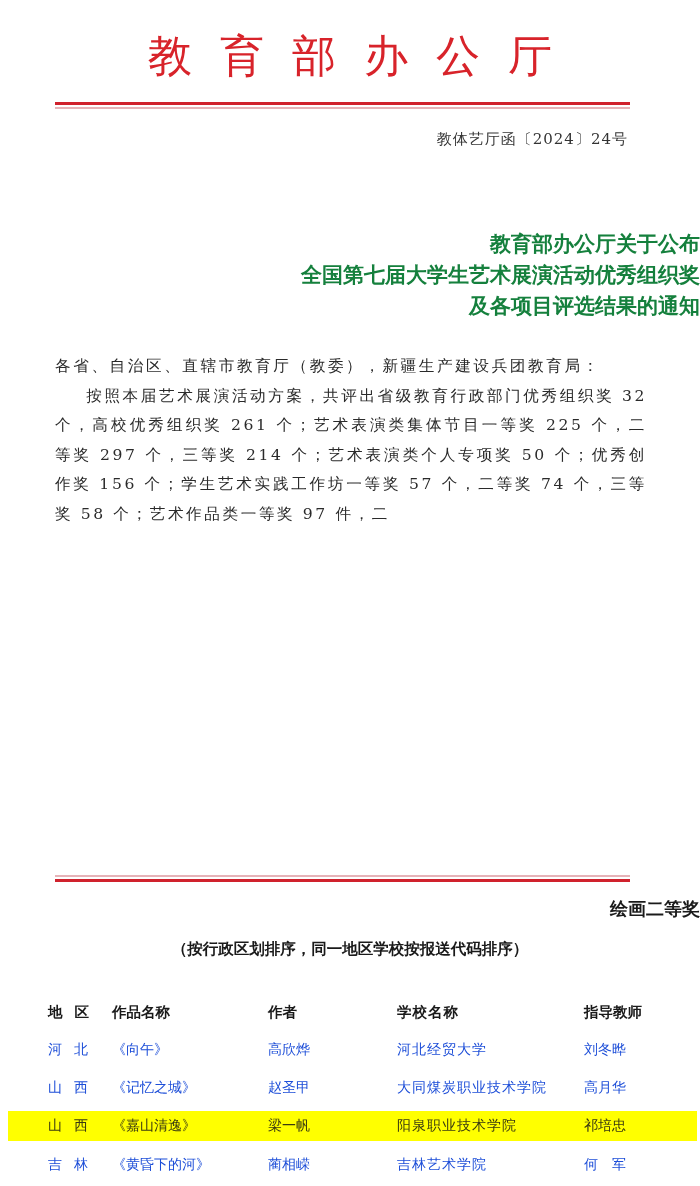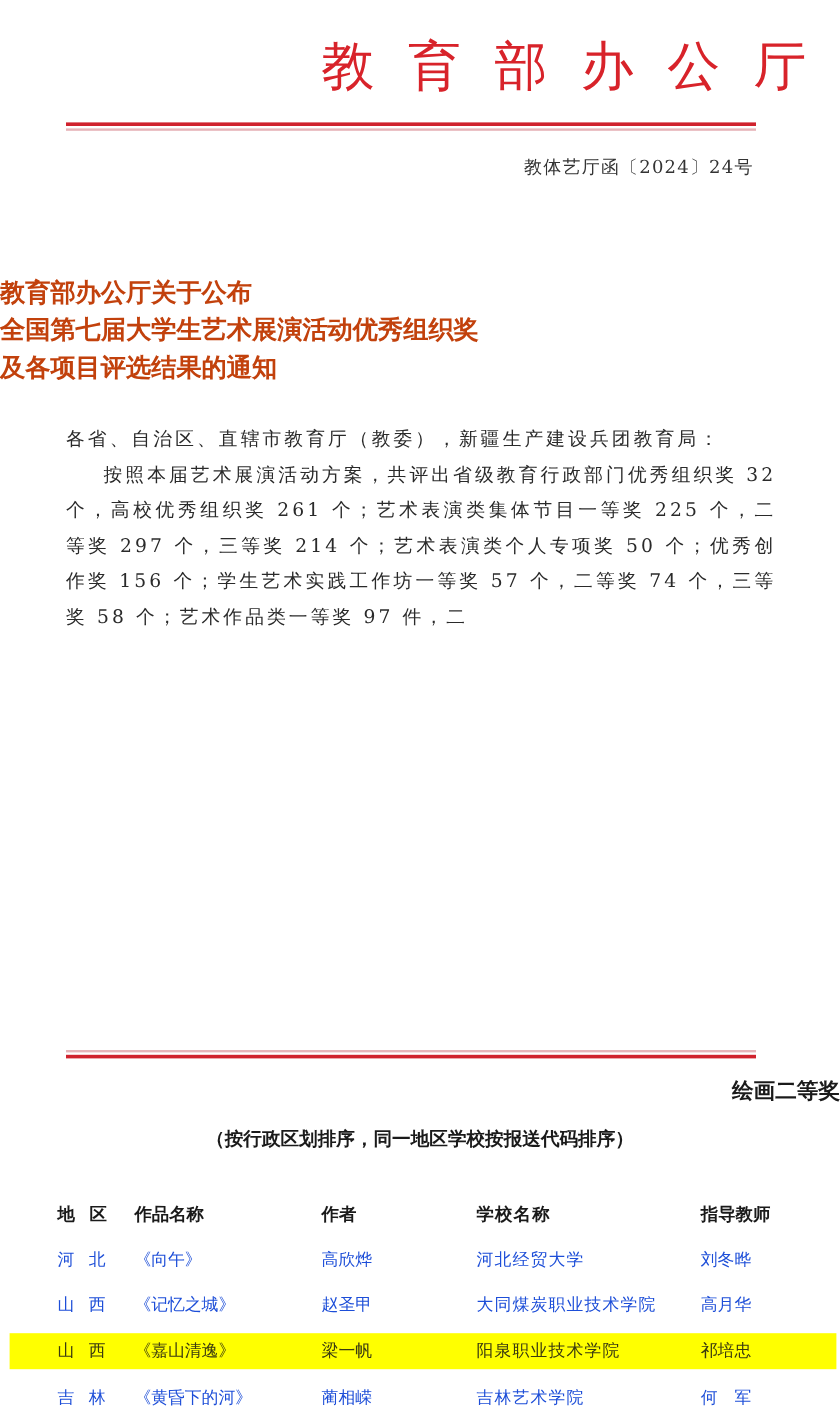--- a/index.html
+++ b/index.html
@@ -2,32 +2,32 @@
 <html><head>
   <meta charset="utf-8">
   <style>
     html, body { margin: 0; padding: 0; background: #ffffff; }
     body {
       width: 700px; height: 1186px; position: relative; overflow: hidden;
       font-family: "DejaVu Serif", "Liberation Serif", serif; color: #222;
     }
     .abs { position: absolute; }
     #masthead {
-      left: 0; top: 28px; width: 700px; text-align: right;
+      left: 0; top: 28px; width: 700px; text-align: center;
       font-family: "DejaVu Serif", serif; font-size: 44px; color: #d8232a;
       letter-spacing: 28px; text-indent: 28px; line-height: 56px; font-weight: normal;
     }
     .rule-thick { background: #d0222d; height: 3px; }
     .rule-thin { background: #e6b3b8; height: 2px; }
     #docnum {
       right: 72px; top: 130px; font-size: 15px; color: #333; letter-spacing: 1px;
     }
     #title {
-      left: 0; width: 700px; top: 229px; text-align: left;
-      font-family: "DejaVu Sans", sans-serif; font-weight: bold; font-size: 21px; line-height: 31px; color: #c2410c;
+      left: 0; width: 700px; top: 229px; text-align: right;
+      font-family: "DejaVu Sans", sans-serif; font-weight: bold; font-size: 21px; line-height: 31px; color: #15803d;
     }
     #body-text {
       left: 55px; width: 592px; top: 352px;
       font-size: 15.6px; line-height: 29.6px; color: #2a2a2a;
       text-align: justify; letter-spacing: 2.6px;
     }
     #body-text p { margin: 0; }
     .indent { text-indent: 2em; }
     #section-title {
       left: 0; width: 700px; top: 897px; text-align: right;

